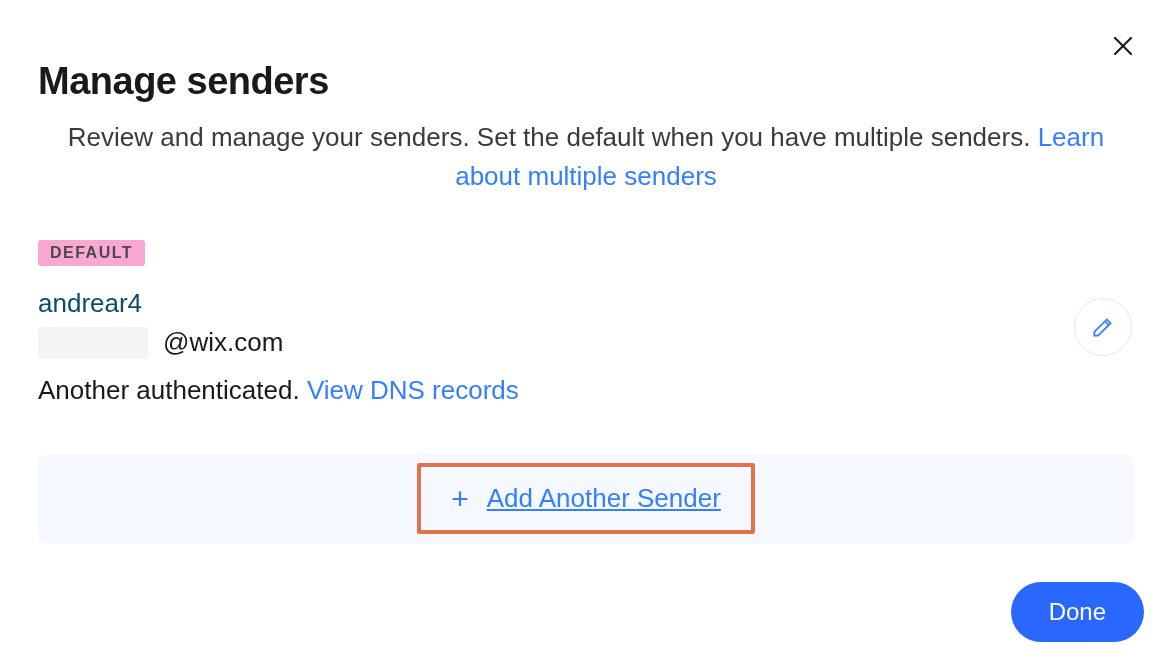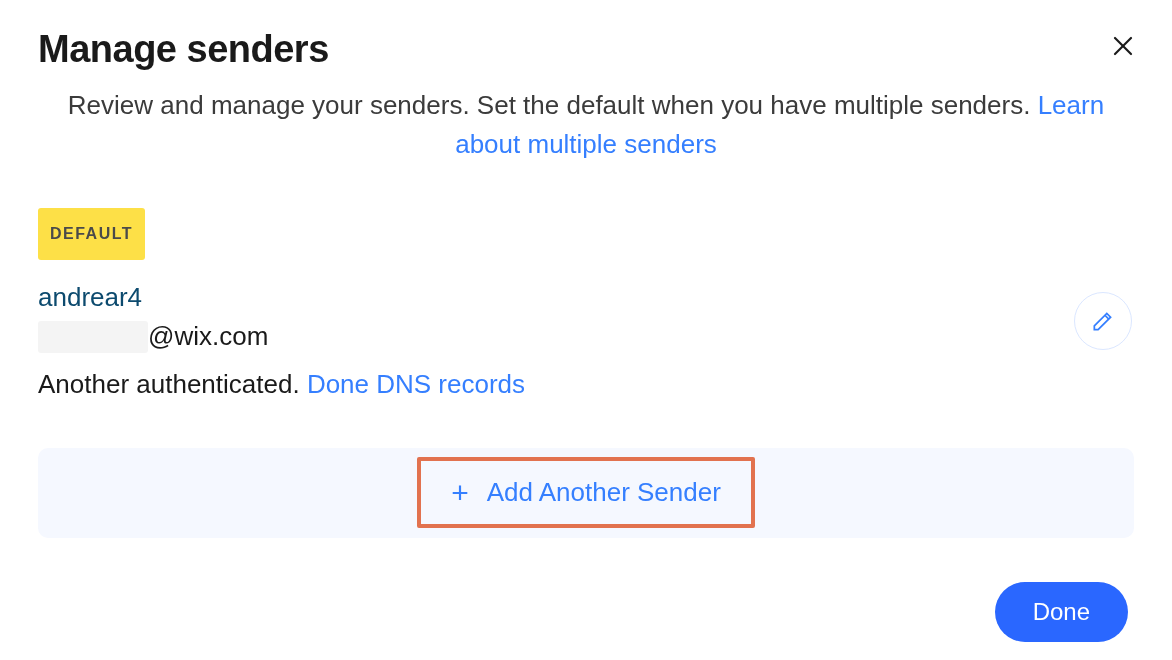--- a/index.html
+++ b/index.html
@@ -22,20 +22,21 @@
       display: flex;
       justify-content: space-between;
       align-items: flex-start;
     }
     .dialog-title {
       font-size: 38px;
       font-weight: 700;
       color: #1a1a1a;
       letter-spacing: -0.5px;
       line-height: 1.15;
+      margin-top: 32px;
     }
     .close-btn {
       font-size: 28px;
       font-weight: 300;
       color: #1a1a1a;
       cursor: pointer;
       line-height: 1;
       padding: 2px 6px;
       margin-top: 4px;
       margin-right: -6px;
@@ -48,26 +49,26 @@
       font-weight: 400;
       text-align: center;
     }
     .subtitle a {
       color: #357fff;
       text-decoration: none;
       cursor: pointer;
     }
     .default-badge {
       display: inline-block;
-      background: #fde047;
+      background: #f9a8d4;
       color: #4a4a4a;
       font-size: 16px;
       font-weight: 700;
       letter-spacing: 1.5px;
-      padding: 17px 12px;
+      padding: 4px 12px;
       border-radius: 3px;
       margin-top: 44px;
     }
     .sender-block {
       margin-top: 22px;
       position: relative;
     }
     .sender-name {
       font-size: 26px;
       color: #0c4a6e;
@@ -81,21 +82,21 @@
       align-items: center;
     }
     .redacted {
       display: inline-block;
       width: 110px;
       height: 32px;
       background: #f4f4f4;
       border-radius: 3px;
     }
     .email-domain {
-      margin-left: 0px;
+      margin-left: 15px;
     }
     .auth-row {
       font-size: 26px;
       color: #1a1a1a;
       margin-top: 16px;
     }
     .auth-row a {
       color: #357fff;
       text-decoration: none;
       cursor: pointer;
@@ -142,25 +143,26 @@
     .plus-icon {
       font-size: 30px;
       color: #357fff;
       font-weight: 300;
       line-height: 1;
     }
     .add-sender-label {
       font-size: 26px;
       color: #357fff;
       font-weight: 400;
+      text-decoration: underline;
     }
     .footer {
       position: absolute;
       bottom: 18px;
-      right: 44px;
+      right: 28px;
     }
     .done-btn {
       background: #2a67ff;
       color: #ffffff;
       border: none;
       font-size: 24px;
       font-weight: 500;
       padding: 16px 38px;
       border-radius: 999px;
       cursor: pointer;
@@ -186,21 +188,21 @@
 
   <span class="default-badge">DEFAULT</span>
 
   <div class="sender-block">
     <div class="sender-name">andrear4</div>
     <div class="sender-email-row">
       <span class="redacted"></span>
         <span class="email-domain">@wix.com</span>
     </div>
     <div class="auth-row">
-      <span>Another authenticated. </span><a>Done DNS records</a>
+      <span>Another authenticated. </span><a>View DNS records</a>
     </div>
 
     <div class="edit-btn">
       <svg viewBox="0 0 24 24">
         <path d="M4 20 L4 16.5 L15.5 5 L19 8.5 L7.5 20 Z"></path>
         <line x1="13.8" y1="6.7" x2="17.3" y2="10.2"></line>
       </svg>
     </div>
   </div>
 

